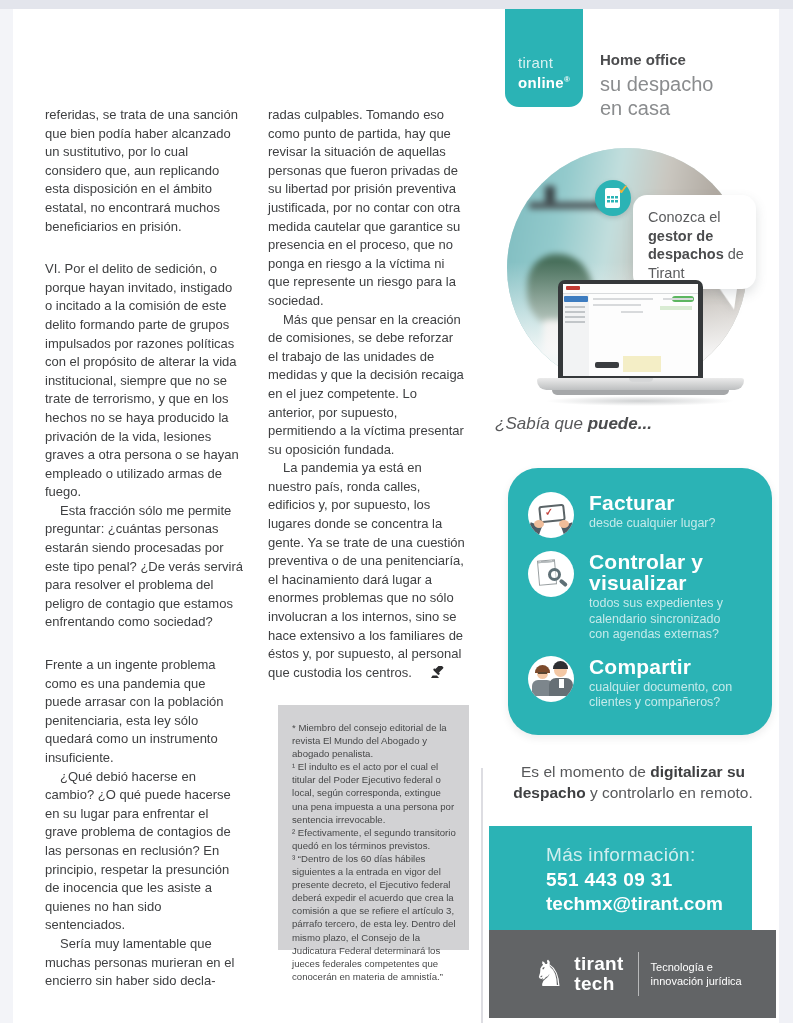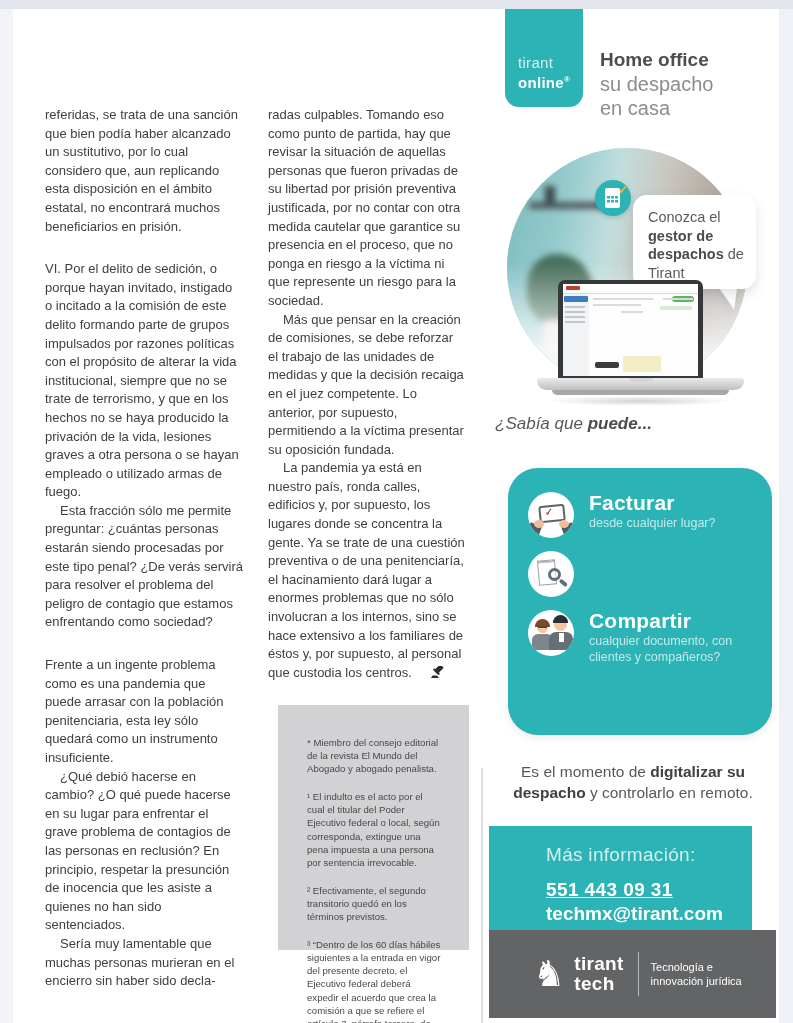--- a/index.html
+++ b/index.html
@@ -16,31 +16,31 @@
   .col { position:absolute; top:106px; width:198px; color:#3f4042; font-size:13px; line-height:18.6px; }
   .col1 { left:45px; } .col2 { left:268px; }
   .col p { margin:0; }
   .col p.gap { margin-top:24px; }
   .col p.ind { text-indent:15px; }
   .gavel { display:inline-block; margin-left:4px; vertical-align:-1px; }
 
   .footnotes { position:absolute; left:278px; top:705px; width:191px; height:245px;
     background:#d2d2d4; padding:16px 12px 12px 14px; color:#474849;
     font-size:9.6px; line-height:13.1px; }
-  .footnotes p { margin:15px; }
+  .footnotes p { margin:0; }
 
   
   .logo-box { position:absolute; left:505px; top:9px; width:78px; height:98px;
     background:#2bb3b5; border-radius:0 0 14px 14px; }
   .logo-box .l1 { position:absolute; left:13px; bottom:36px; font-size:15px; color:rgba(255,255,255,.82); letter-spacing:.3px; }
   .logo-box .l2 { position:absolute; left:13px; bottom:16px; font-size:15px; font-weight:bold; color:#fff; letter-spacing:.3px; }
   .logo-box .reg { font-size:8px; vertical-align:6px; }
 
   .headline { position:absolute; left:600px; top:48px; line-height:24px; }
-  .headline .hb { font-size:19px; font-weight:bold; color:#4c4d4f; }
+  .headline .hb { font-size:15px; font-weight:bold; color:#4c4d4f; }
   .headline .hr { font-size:20px; color:#8a8c8e; }
 
   .photo-circle { position:absolute; left:507px; top:148px; width:240px; height:240px;
     border-radius:50%; overflow:hidden; background:#cfe0de; }
   .photo-inner { position:absolute; inset:-6px; filter:blur(3px);
     background:linear-gradient(100deg,#7ab9bd 0%,#93cacc 24%,#c2dedd 42%,#cac7c0 58%,#b0a9a1 76%,#cbc5be 100%); }
   .shelf { position:absolute; left:28px; top:60px; width:78px; height:7px; background:#4d585b; border-radius:2px; }
   .shelf-item { position:absolute; left:44px; top:44px; width:10px; height:16px; background:#3c4649; }
   .plant { position:absolute; left:26px; top:112px; width:66px; height:74px; background:#49705c;
     border-radius:45% 55% 50% 50%; }
@@ -126,21 +126,21 @@
   .p-man-body { position:absolute; left:21px; top:22px; width:24px; height:18px; background:#666f75; border-radius:7px 7px 0 0; }
   .p-man-shirt { position:absolute; left:31px; top:23px; width:5px; height:9px; background:#fff; }
 
   .momento { position:absolute; left:489px; top:762px; width:288px; text-align:center;
     font-size:15.5px; line-height:20.5px; color:#57585a; }
   .momento b { color:#3f4042; }
 
   .info-box { position:absolute; left:489px; top:826px; width:263px; height:104px;
     background:#2bb3b5; padding:18px 0 0 57px; }
   .info-label { font-size:19px; color:rgba(255,255,255,.78); letter-spacing:.3px; }
-  .info-phone { font-size:19px; font-weight:bold; color:#fff; margin-top:13px; letter-spacing:.4px;text-decoration:underline; }
+  .info-phone { font-size:19px; font-weight:bold; color:#fff; margin-top:3px; letter-spacing:.4px; }
   .info-email { font-size:19px; font-weight:bold; color:#fff; margin-top:2px; }
 
   .footer-box { position:absolute; left:489px; top:930px; width:287px; height:88px;
     background:#626466; display:flex; align-items:center; padding-left:44px; }
   .knight { font-size:36px; color:#fff; line-height:36px; margin-right:9px; }
   .brand { font-size:19px; font-weight:bold; color:#fff; line-height:20px; letter-spacing:.3px; }
   .divider { width:1px; height:44px; background:rgba(255,255,255,.55); margin:0 12px 0 14px; }
   .tagline { font-size:11px; color:#fff; line-height:14px; }
 </style>
 </head>
@@ -256,20 +256,24 @@
         <div class="feat-title">Facturar</div>
         <div class="feat-desc">desde cualquier lugar?</div>
       </div>
     </div>
     <div class="feat">
       <div class="feat-icon">
         <div class="doc-sheet"></div>
         <div class="mag-ring"></div>
         <div class="mag-handle"></div>
       </div>
+      <div>
+        <div class="feat-title">Controlar y visualizar</div>
+        <div class="feat-desc">todos sus expedientes y calendario sincronizado con agendas externas?</div>
+      </div>
     </div>
     <div class="feat">
       <div class="feat-icon">
         <div class="p-woman-body"></div>
         <div class="p-woman-head"></div>
         <div class="p-woman-hair"></div>
         <div class="p-woman-glass"></div>
         <div class="p-man-body"></div>
         <div class="p-man-shirt"></div>
         <div class="p-man-head"></div>

